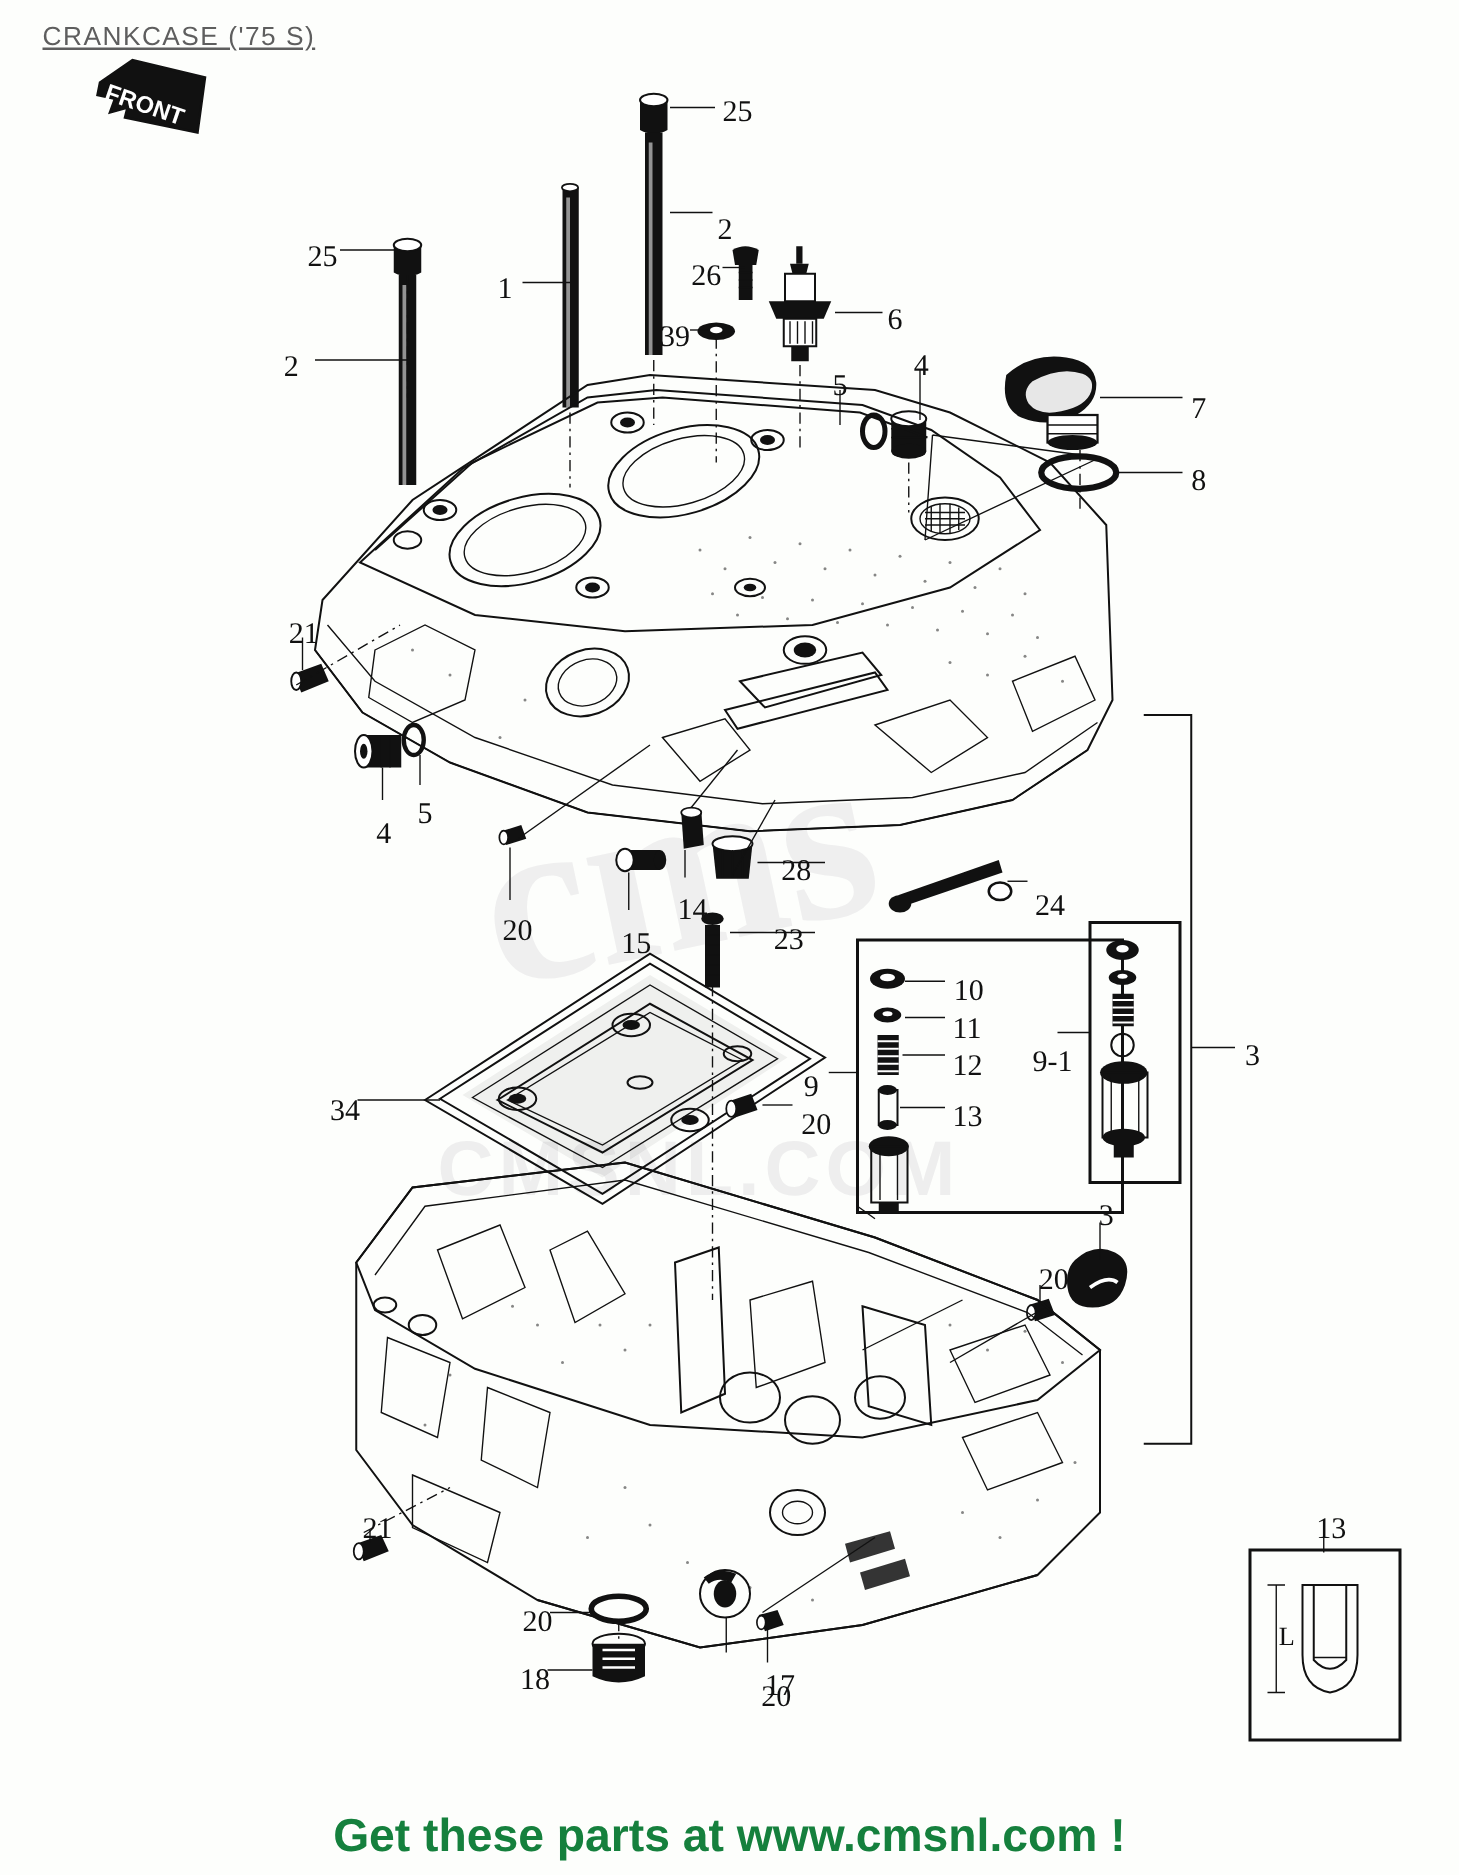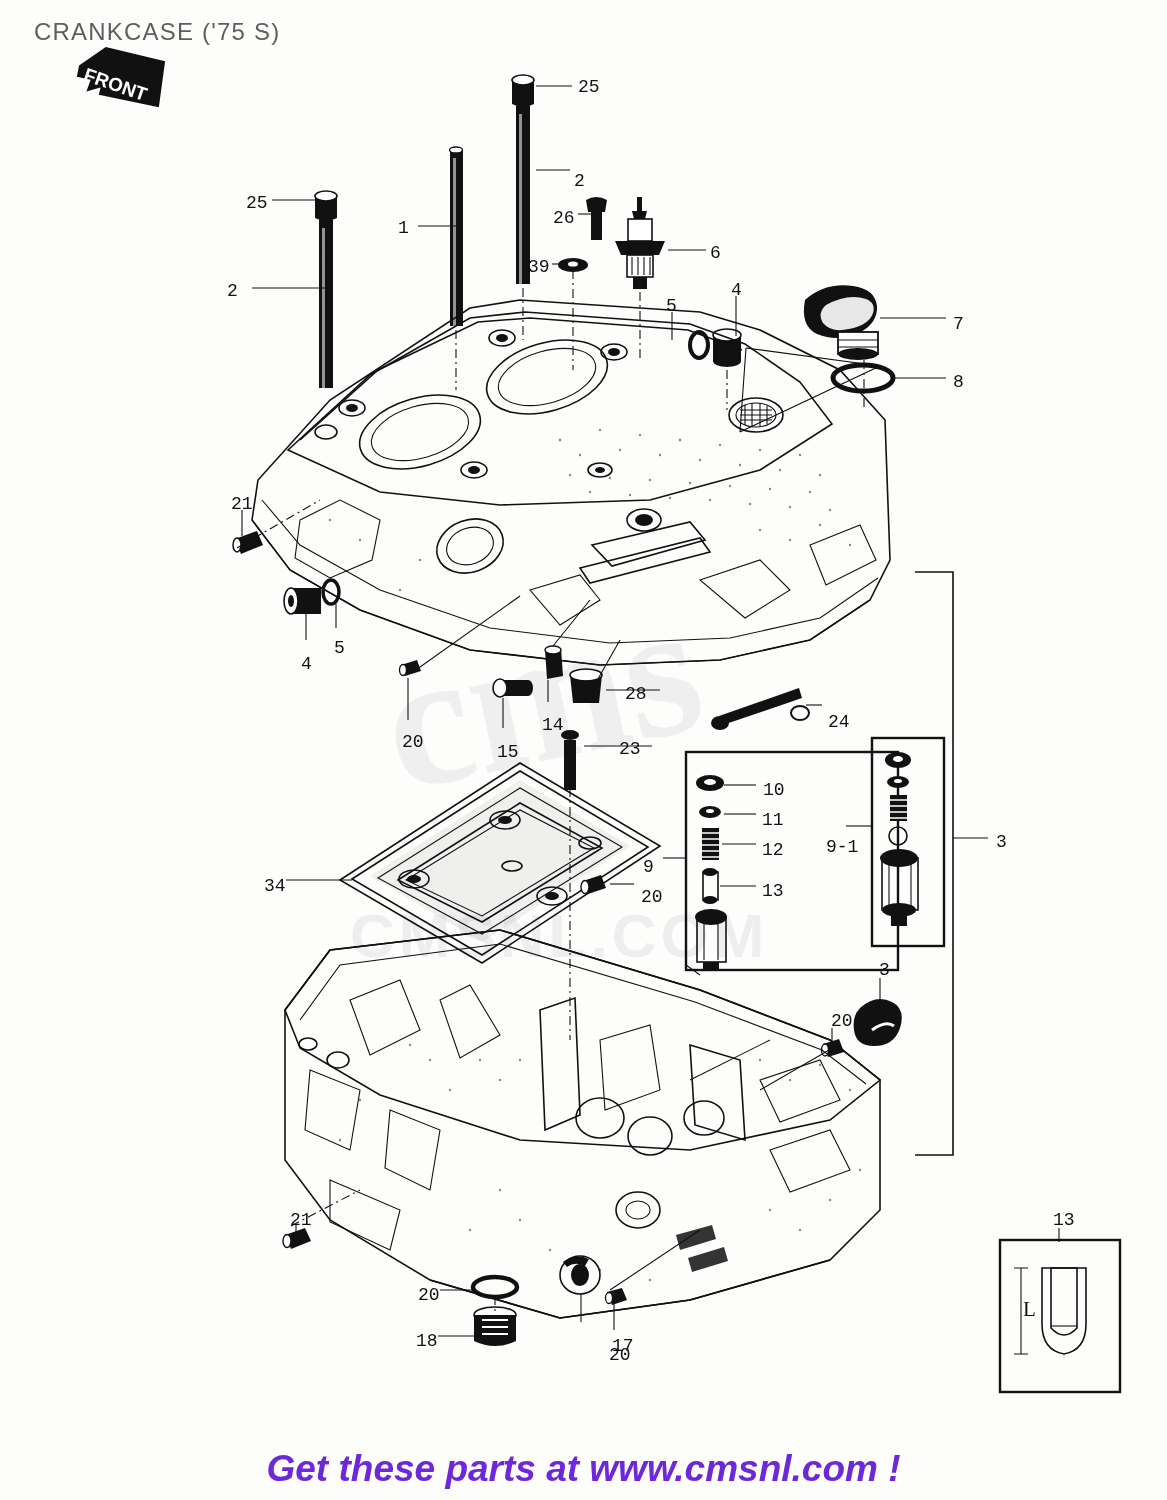--- a/index.html
+++ b/index.html
@@ -7,40 +7,41 @@
     width:1167px;height:1500px;
     background:#fdfefc;
     font-family:"Liberation Sans", sans-serif;
     position:relative;
     overflow:hidden;
   }
   #stage{position:absolute;left:0;top:0;width:1167px;height:1500px;}
 
   .title{
     position:absolute;left:34px;top:18px;
-    font-size:24px;color:#5e5e5e;letter-spacing:1.2px;
+    font-size:21px;color:#5e5e5e;letter-spacing:1.2px;
     font-family:"Liberation Sans", sans-serif;
     white-space:nowrap;
+    text-decoration:underline;
   }
 
   .front-badge{position:absolute;left:66px;top:46px;width:100px;height:66px;}
   .front-badge .ftext{
     position:absolute;left:22px;top:18px;
     color:#ffffff;font-size:19px;font-weight:bold;
     font-family:"Liberation Sans", sans-serif;
     letter-spacing:0px;
     transform:rotate(19deg);
     transform-origin:left top;
     white-space:nowrap;
   }
 
   .callout{
     position:absolute;
-    font-family:Liberation Mono, monospace;
-    font-size:18px;color:#111;
+    font-family:Liberation Serif, serif;
+    font-size:24px;color:#111;
     white-space:nowrap;
     line-height:1;
   }
 
   .wm{position:absolute;pointer-events:none;user-select:none;}
   .wm-logo{
     left:390px;top:570px;width:470px;height:300px;
     color:#efefef;font-size:190px;font-weight:bold;
     font-family:"Liberation Serif", serif;
     transform:rotate(-12deg);
@@ -555,15 +556,15 @@
       <div class="callout" style="left: 879px; top: 961px;">3</div>
       <div class="callout" style="left: 831px; top: 1012px;">20</div>
       <div class="callout" style="left: 290px; top: 1211px;">21</div>
       <div class="callout" style="left: 418px; top: 1286px;">20</div>
       <div class="callout" style="left: 416px; top: 1332px;">18</div>
       <div class="callout" style="left: 568px; top: 1337px; margin-left: 44px;">17</div>
       <div class="callout" style="left: 609px; top: 1346px;">20</div>
       <div class="callout" style="left: 1053px; top: 1211px;">13</div>
     </div>
 
-  <div class="footer" style="color: #6d28d9; font-style: italic;">Get these parts at www.cmsnl.com !</div>
+  <div class="footer" style="color: #15803d;">Get these parts at www.cmsnl.com !</div>
 
 </div>
 
 </body></html>

